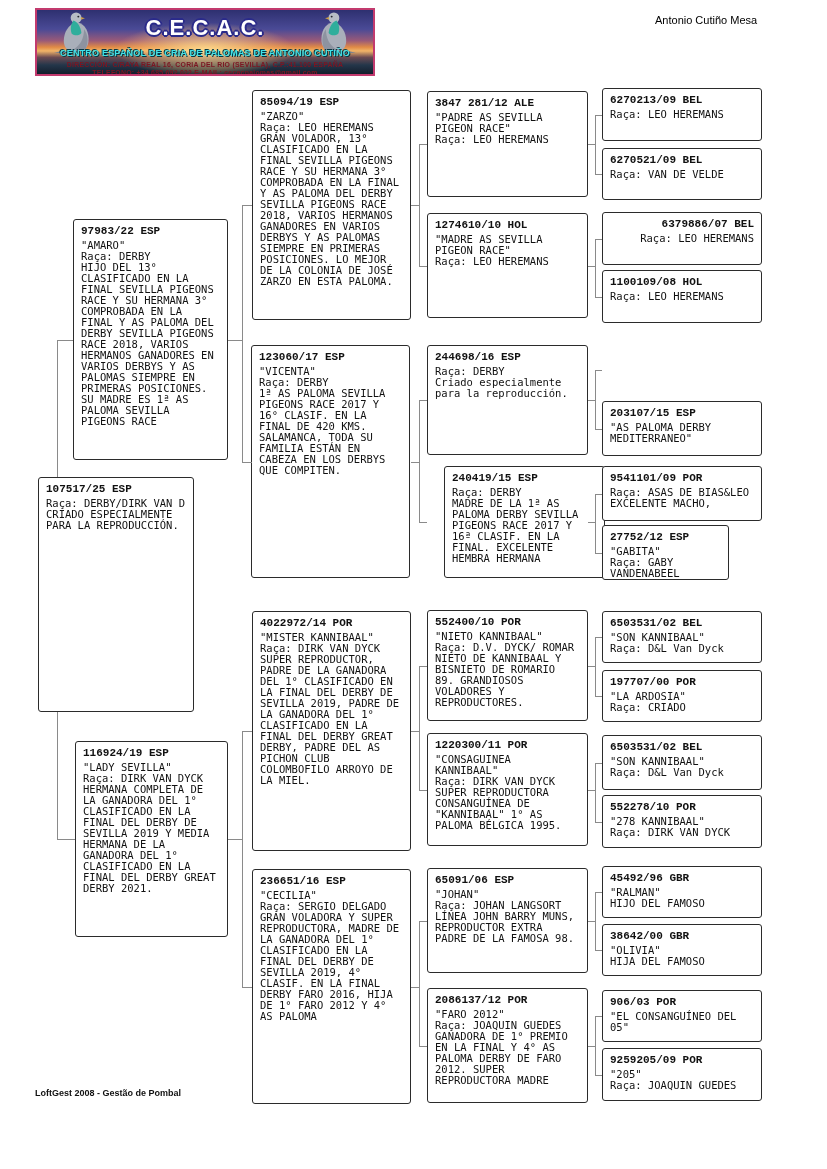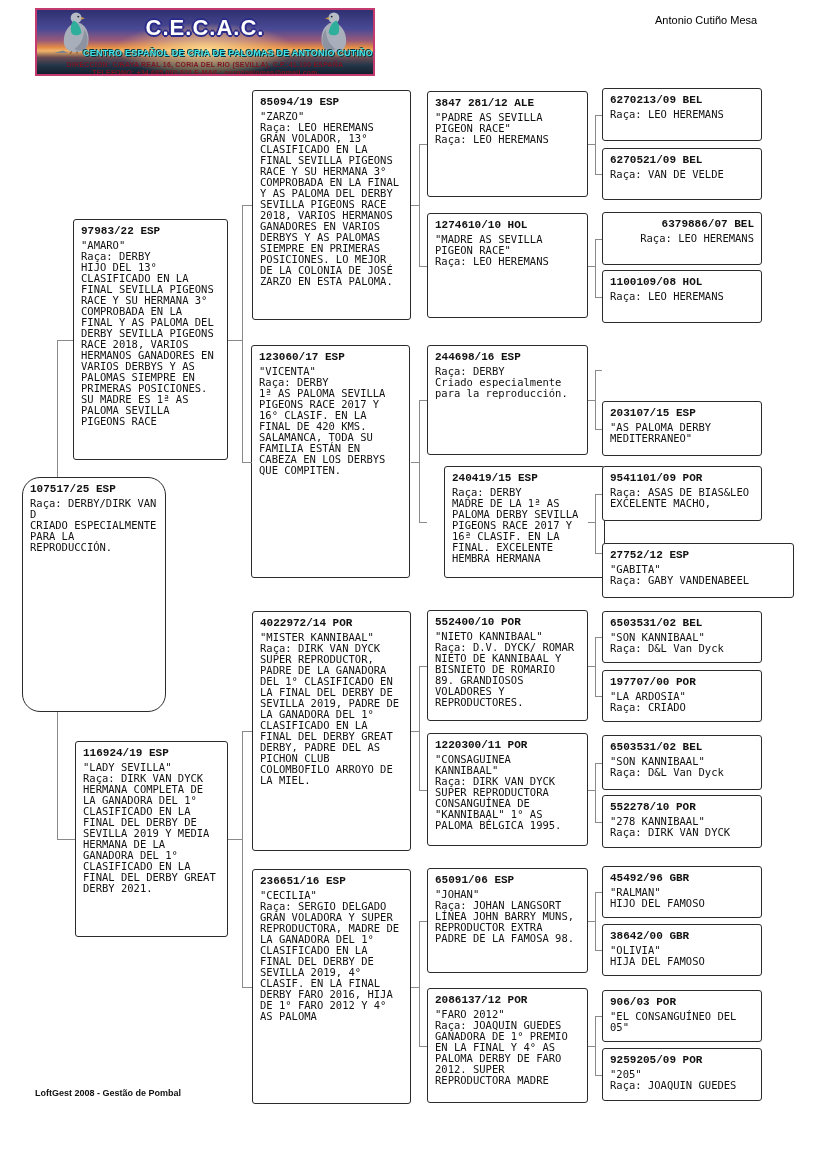--- a/index.html
+++ b/index.html
@@ -10,21 +10,21 @@
   #logo{position:absolute;left:35px;top:8px;width:340px;height:68px;box-sizing:border-box;
         border:2px solid #c23a6e;
         background:
           radial-gradient(ellipse 120px 36px at 50% 62%, rgba(255,225,150,.85), rgba(255,190,110,.35) 55%, rgba(0,0,0,0) 75%),
           linear-gradient(180deg,#2e3070 0%,#4a4a96 30%,#9a5a78 48%,#e08a46 58%,#f2b468 64%,#6a4a52 74%,#24364a 86%,#131e2c 100%);
         overflow:hidden;}
   #logo-title{position:absolute;left:0;right:0;top:5px;text-align:center;
         font-weight:bold;font-size:22px;letter-spacing:1px;color:#ffffff;
         text-shadow:-2px 0 #2b2b8a,2px 0 #2b2b8a,0 -2px #2b2b8a,0 2px #2b2b8a,
                     -1px -1px #2b2b8a,1px 1px #2b2b8a,-1px 1px #2b2b8a,1px -1px #2b2b8a;}
-  #logo-sub{position:absolute;left:0;right:0;top:38px;text-align:right;
+  #logo-sub{position:absolute;left:0;right:0;top:38px;text-align:center;
         font-weight:bold;font-size:9px;letter-spacing:.2px;color:#3fe2e8;
         text-shadow:1px 1px 0 #073844, -1px -1px 0 #073844;}
   .logo-line{position:absolute;left:0;right:0;text-align:center;font-weight:bold;
         font-size:6.9px;letter-spacing:.25px;color:#7c1522;}
   #logo-address{top:51px;}
   #logo-contact{top:59px;}
   .pigeon{position:absolute;top:0px;width:56px;height:44px;}
   .pigeon.left{left:12px;}
   .pigeon.right{right:12px;transform:scaleX(-1);}
 
@@ -71,21 +71,21 @@
     <div id="logo-sub">CENTRO ESPAÑOL DE CRIA DE PALOMAS DE ANTONIO CUTIÑO</div>
     <div id="logo-address" class="logo-line">DIRECCIÓN: C/RAYA REAL 16, CORIA DEL RIO (SEVILLA), C.P.:41.100 ESPAÑA</div>
     <div id="logo-contact" class="logo-line">TELEFONO: +34 685 692 022     E-MAIL: cecacpalomas@gmail.com</div>
   </div>
 
   <div id="owner">Antonio Cutiño Mesa</div>
 
   <div id="tree"></div>
 
   <div id="footer">LoftGest 2008 - Gestão de Pombal</div>
-<div class="pbox" style="left: 22px; top: 477px; width: 144px; height: 235px; border-radius: 18px;">
+<div class="pbox" style="left: 38px; top: 477px; width: 156px; height: 235px;">
       <div class="ring">107517/25 ESP</div>
       <div class="pbody">Raça: DERBY/DIRK VAN D
 CRIADO ESPECIALMENTE PARA LA REPRODUCCIÓN.</div>
     </div>
     <div class="pbox" style="left: 73px; top: 219px; width: 155px; height: 241px;">
       <div class="ring">97983/22 ESP</div>
       <div class="pname">"AMARO"</div>
       <div class="pbody">Raça: DERBY
 HIJO DEL 13° CLASIFICADO EN LA FINAL SEVILLA PIGEONS RACE Y SU HERMANA 3° COMPROBADA EN LA FINAL Y AS PALOMA DEL DERBY SEVILLA PIGEONS RACE 2018, VARIOS HERMANOS GANADORES EN VARIOS DERBYS Y AS PALOMAS SIEMPRE EN PRIMERAS POSICIONES. SU MADRE ES 1ª AS PALOMA SEVILLA PIGEONS RACE</div>
     </div>
@@ -180,21 +180,21 @@
       <div class="pbody">Raça: LEO HEREMANS</div>
     </div>
     <div class="pbox" style="left: 602px; top: 401px; width: 160px; height: 55px;">
       <div class="ring">203107/15 ESP</div>
       <div class="pname">"AS PALOMA DERBY MEDITERRANEO"</div>
     </div>
     <div class="pbox" style="left: 602px; top: 466px; width: 160px; height: 55px;">
       <div class="ring">9541101/09 POR</div>
       <div class="pbody">Raça: ASAS DE BIAS&amp;LEO EXCELENTE MACHO,</div>
     </div>
-    <div class="pbox" style="left: 602px; top: 543px; width: 192px; height: 55px;">
+    <div class="pbox" style="left: 602px; top: 525px; width: 127px; height: 55px;">
       <div class="ring">27752/12 ESP</div>
       <div class="pname">"GABITA"</div>
       <div class="pbody">Raça: GABY VANDENABEEL</div>
     </div>
     <div class="pbox" style="left: 602px; top: 611px; width: 160px; height: 52px;">
       <div class="ring">6503531/02 BEL</div>
       <div class="pname">"SON KANNIBAAL"</div>
       <div class="pbody">Raça: D&amp;L Van Dyck</div>
     </div>
     <div class="pbox" style="left: 602px; top: 670px; width: 160px; height: 52px;">

